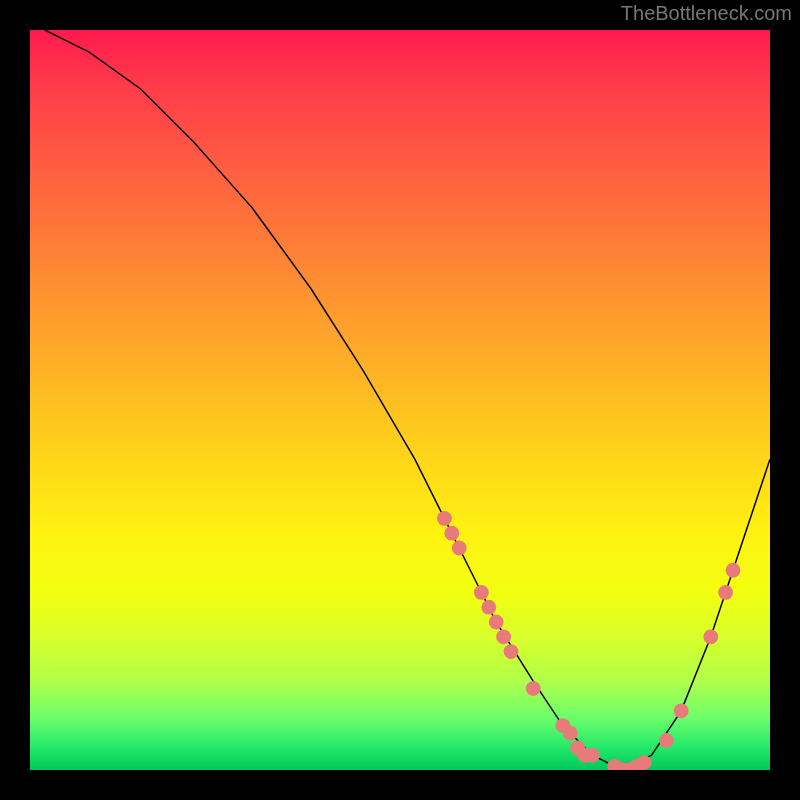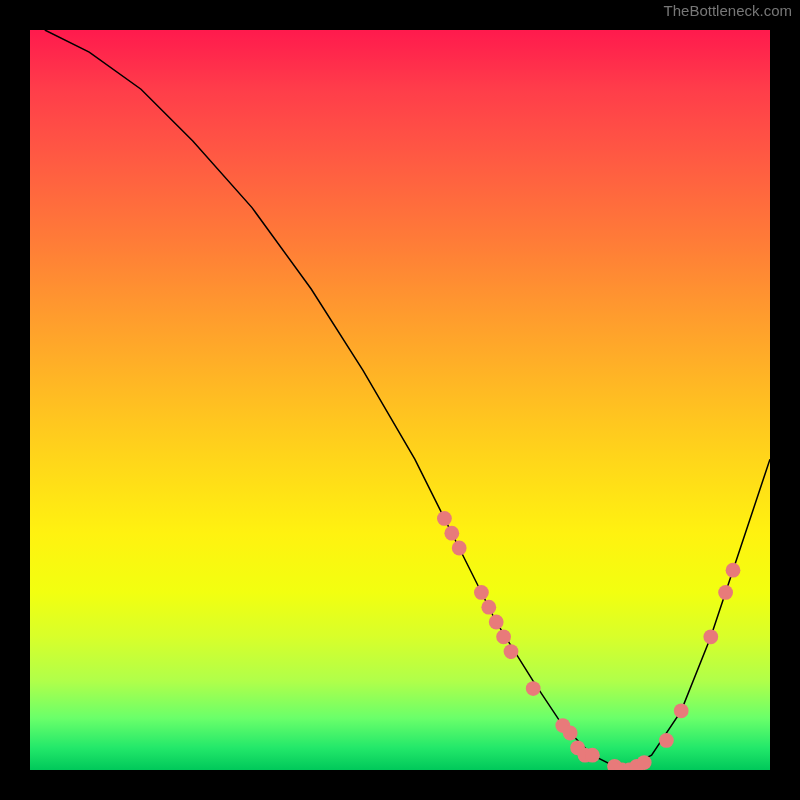--- a/index.html
+++ b/index.html
@@ -14,21 +14,21 @@
   .container {
     position: relative;
     width: 800px;
     height: 800px;
   }
   .watermark {
     position: absolute;
     top: 2px;
     right: 8px;
     color: #777;
-    font-size: 15px;
+    font-size: 20px;
     font-weight: 500;
     z-index: 10;
   }
   .plot-area {
     position: absolute;
     left: 30px;
     top: 30px;
     width: 740px;
     height: 740px;
     background: linear-gradient(to bottom,

